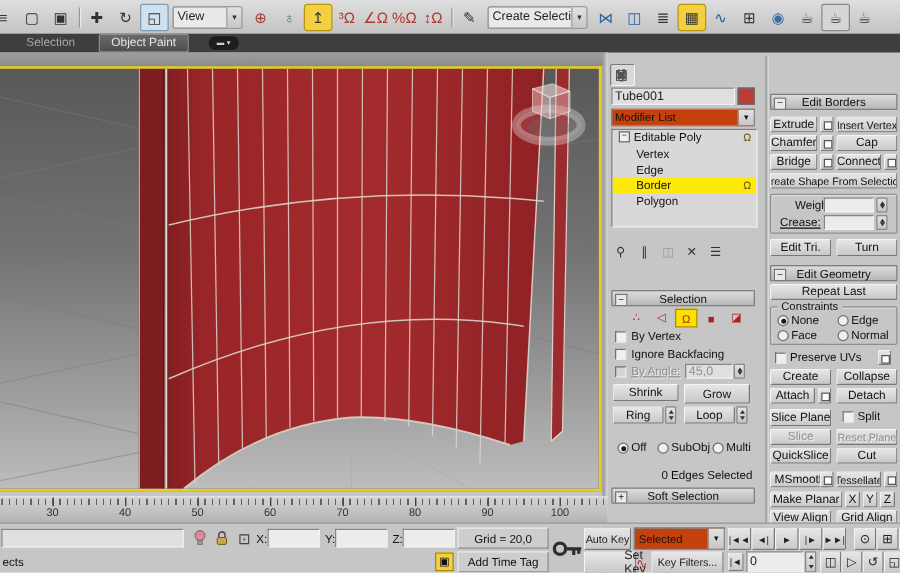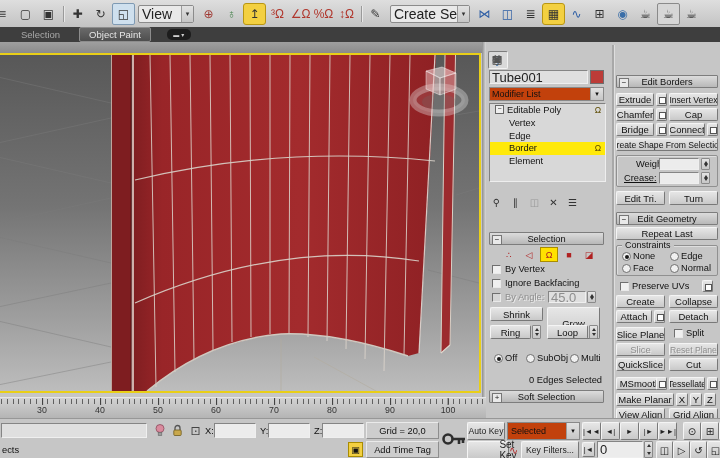--- a/index.html
+++ b/index.html
@@ -15,21 +15,21 @@
   .tbi.cut{margin-left:-9px;}
   .tbi .lbl,.tbi .arr{display:none;}
   .tbi.sep{width:6px;height:18px;border:none;}
   .tbi.sep::after{content:"";width:1px;height:16px;background:#9a9a9a;box-shadow:1px 0 0 #e8e8e8;}
   .tbi.hlyellow{background:#f3d041;border:1px solid #b99612;border-radius:3px;color:#333;}
   .tbi.hlblue{background:#cfe0ee;border:1px solid #7f9ab3;}
   .tbi.boxed{border:1px solid #8a8a8a;background:#d6d6d6;}
   .tbi.combo{width:54px;height:16px;background:#e9e9e9;border:1px solid #8b8b8b;border-radius:2px;
              justify-content:flex-start;margin:0 3px;}
   .tbi.combo.wide{width:78px;}
-  .tbi.combo .lbl{display:block;font-size:14px;padding-left:3px;color:#222;white-space:nowrap;overflow:hidden;flex:1;}
+  .tbi.combo .lbl{display:block;font-size:10px;padding-left:3px;color:#222;white-space:nowrap;overflow:hidden;flex:1;}
   .tbi.combo .arr{display:flex;width:11px;height:100%;background:linear-gradient(#e2e2e2,#c6c6c6);
                   border-left:1px solid #9a9a9a;align-items:center;justify-content:center;font-size:7px;color:#333;}
   
   .ribbon{position:absolute;left:0;top:27px;width:720px;height:15px;background:#3e3e3e;
           display:flex;align-items:center;}
   .rtab{font-size:9.5px;color:#a9a9a9;padding:1px 9px;}
   .rtab.active{background:linear-gradient(#6a6a6a,#4e4e4e);border:1px solid #8d8d8d;border-radius:2px;
                color:#e6e6e6;margin-left:10px;}
   .rmin{margin-left:16px;width:24px;height:11px;background:#1d1d1d;border-radius:5px;color:#cfcfcf;
         font-size:6px;display:flex;align-items:center;justify-content:center;gap:2px;}
@@ -48,34 +48,34 @@
   .btn{position:absolute;box-sizing:border-box;background:linear-gradient(#e6e6e6,#c9c9c9);
        border:1px solid;border-color:#f4f4f4 #787878 #787878 #f4f4f4;border-radius:2px;
        display:flex;align-items:center;justify-content:center;font-size:9.5px;color:#111;
        white-space:nowrap;overflow:hidden;}
   .btn.small{font-size:8.6px;}
   .btn.dis{color:#8f8f8f;text-shadow:1px 1px 0 #ececec;}
   .sbox{position:absolute;box-sizing:border-box;background:linear-gradient(#e6e6e6,#c9c9c9);
         border:1px solid;border-color:#f4f4f4 #787878 #787878 #f4f4f4;border-radius:2px;}
   .sbox::after{content:"";position:absolute;left:2px;top:3px;width:5px;height:5px;background:#fdfdfd;border:1px solid #555;}
   .field{position:absolute;box-sizing:border-box;background:#dfdfdf;border:1px solid;
-         border-color:#858585 #efefef #efefef #858585;font-size:13px;color:#222;
+         border-color:#858585 #efefef #efefef #858585;font-size:10px;color:#222;
          display:flex;align-items:center;padding-left:2px;overflow:hidden;}
   .field.white{background:#ececec;}
   .spin{position:absolute;box-sizing:border-box;width:9px;background:linear-gradient(#e4e4e4,#c6c6c6);
         border:1px solid #8a8a8a;border-radius:1px;}
   .spin::before,.spin::after{content:"";position:absolute;left:1.5px;border-left:2.5px solid transparent;border-right:2.5px solid transparent;}
   .spin::before{top:2px;border-bottom:3px solid #333;}
   .spin::after{bottom:2px;border-top:3px solid #333;}
   .chk{position:absolute;width:9px;height:9px;box-sizing:border-box;background:#f0f0f0;
        border:1px solid;border-color:#6f6f6f #e9e9e9 #e9e9e9 #6f6f6f;}
   .radio{position:absolute;width:9px;height:9px;box-sizing:border-box;background:#f0f0f0;border:1px solid #6f6f6f;border-radius:50%;}
   .radio.on::after{content:"";position:absolute;left:1.5px;top:1.5px;width:4px;height:4px;background:#1a1a1a;border-radius:50%;}
   .lab{position:absolute;font-size:9.3px;color:#111;white-space:nowrap;}
-  .lab.dis{color:#8f8f8f;text-shadow:1px 1px 0 #ececec;}
+  .lab.dis{color:#8f8f8f;text-shadow:1px 1px 0 #ececec;text-decoration:underline;}
   .rollhead{position:absolute;box-sizing:border-box;height:13px;background:linear-gradient(#dcdcdc,#b8b8b8);
             border:1px solid #7d7d7d;border-radius:1px;display:flex;align-items:center;justify-content:center;
             font-size:9.3px;color:#111;}
   .rollhead .pm{position:absolute;left:2px;top:2px;width:8px;height:8px;background:#e9e9e9;border:1px solid #777;
                 font-size:8px;line-height:7px;text-align:center;color:#222;}
   .group{position:absolute;box-sizing:border-box;border:1px solid #909090;border-radius:2px;
          box-shadow:inset 1px 1px 0 #dedede;}
   .group .glab{position:absolute;top:-6px;left:5px;background:#c6c6c6;padding:0 3px;font-size:9px;color:#111;}
   
   .cptab{position:absolute;width:18px;height:16px;display:flex;align-items:center;justify-content:center;
@@ -347,21 +347,21 @@
         </div>
         <div class="stkrow child">
           <span class="stklbl">Edge</span>
           <span class="stkico"></span>
         </div>
         <div class="stkrow child sel">
           <span class="stklbl">Border</span>
           <span class="stkico">Ω</span>
         </div>
         <div class="stkrow child">
-          <span class="stklbl">Element</span>
+          <span class="stklbl">Polygon</span>
           <span class="stkico"></span>
         </div>
       </div>
     <div class="stktools">
 
     <span class="sti">⚲</span>
         <span class="sti">∥</span>
         <span class="sti dis">◫</span>
         <span class="sti">✕</span>
         <span class="sti">☰</span>
@@ -391,21 +391,21 @@
       </div>
     <span class="chk" style="left:6px;top:220px;"></span>
     <span class="lab" style="left:19px;top:219px;">By Vertex</span>
     <span class="chk" style="left:6px;top:234px;"></span>
     <span class="lab" style="left:19px;top:233px;">Ignore Backfacing</span>
     <span class="chk" style="left:6px;top:248px;background:#d5d5d5;"></span>
     <span class="lab dis" style="left:19px;top:247px;">By Angle:</span>
     <div class="field" style="left:62px;top:246px;width:38px;height:12px;color:#8f8f8f;">45,0</div>
     <span class="spin" style="left:101px;top:246px;height:12px;"></span>
     <div class="btn" style="left:4px;top:262px;width:53px;height:14px;">Shrink</div>
-    <div class="btn" style="left:61px;top:262px;width:53px;height:32px;">Grow</div>
+    <div class="btn" style="left:61px;top:262px;width:53px;height:16px;">Grow</div>
     <div class="btn" style="left:4px;top:280px;width:41px;height:14px;">Ring</div>
     <span class="spin" style="left:46px;top:280px;height:14px;"></span>
     <div class="btn" style="left:61px;top:280px;width:41px;height:14px;">Loop</div>
     <span class="spin" style="left:103px;top:280px;height:14px;"></span>
     <span class="radio on" style="left:8px;top:309px;"></span>
     <span class="lab" style="left:19px;top:308px;">Off</span>
     <span class="radio" style="left:40px;top:309px;"></span>
     <span class="lab" style="left:51px;top:308px;">SubObj</span>
     <span class="radio" style="left:84px;top:309px;"></span>
     <span class="lab" style="left:95px;top:308px;">Multi</span>

